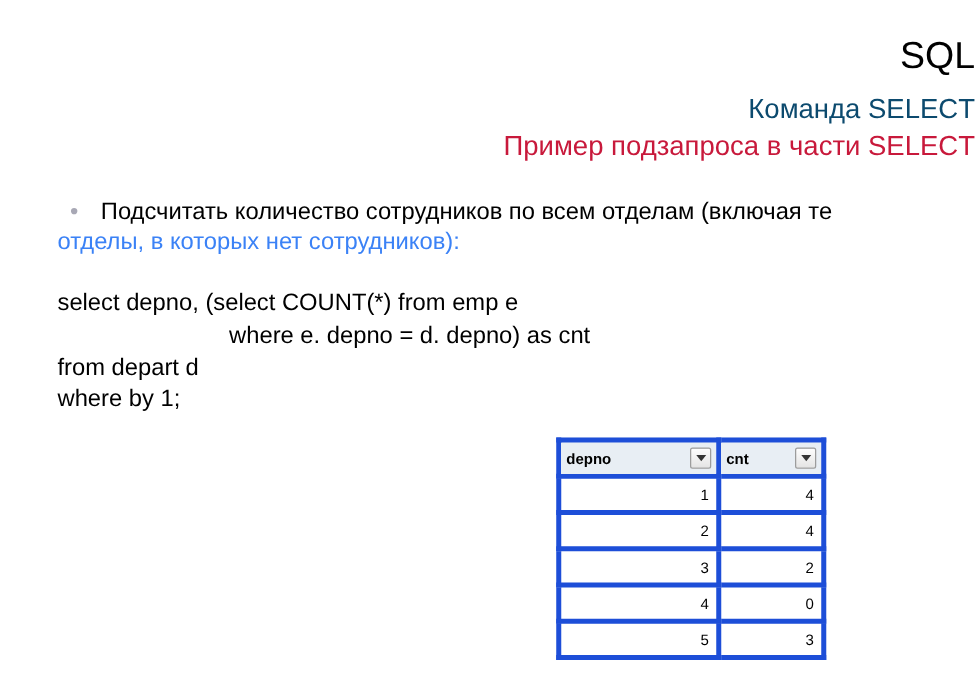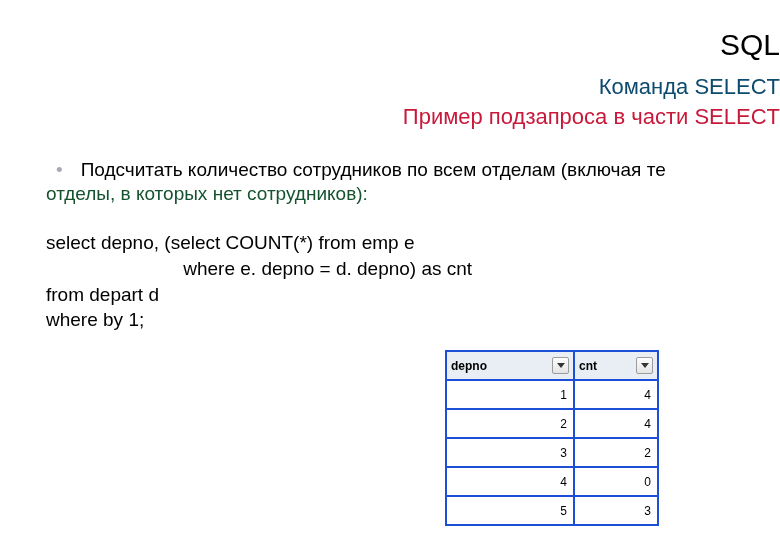--- a/index.html
+++ b/index.html
@@ -41,21 +41,21 @@
     }
     .bullet-dot {
       position: relative;
       left: -8px;
       color: #a8a8b5;
       margin-right: 10px;
     }
     .bullet-text { }
     .cont-text {
       font-size: 19px;
-      color: #14532d;
+      color: #3b82f6;
       line-height: 1.3;
       margin-left: -18px;
     }
     .code-block {
       margin-top: 24px;
       margin-left: -18px;
       font-size: 19px;
       line-height: 1.35;
       font-family: Arial, sans-serif;
     }
@@ -64,21 +64,21 @@
     .result-table {
       position: absolute;
       left: 445px;
       top: 350px;
       border-collapse: collapse;
       background: #eef3f7;
       font-family: Verdana, Arial, sans-serif;
       font-size: 12px;
     }
     .result-table th, .result-table td {
-      border: 2px solid #1d4ed8;
+      border: 4px solid #1d4ed8;
       padding: 0;
       height: 29px;
     }
     .result-table th {
       background: #e8eef4;
       font-weight: bold;
       text-align: left;
       padding: 2px 4px;
       position: relative;
     }

